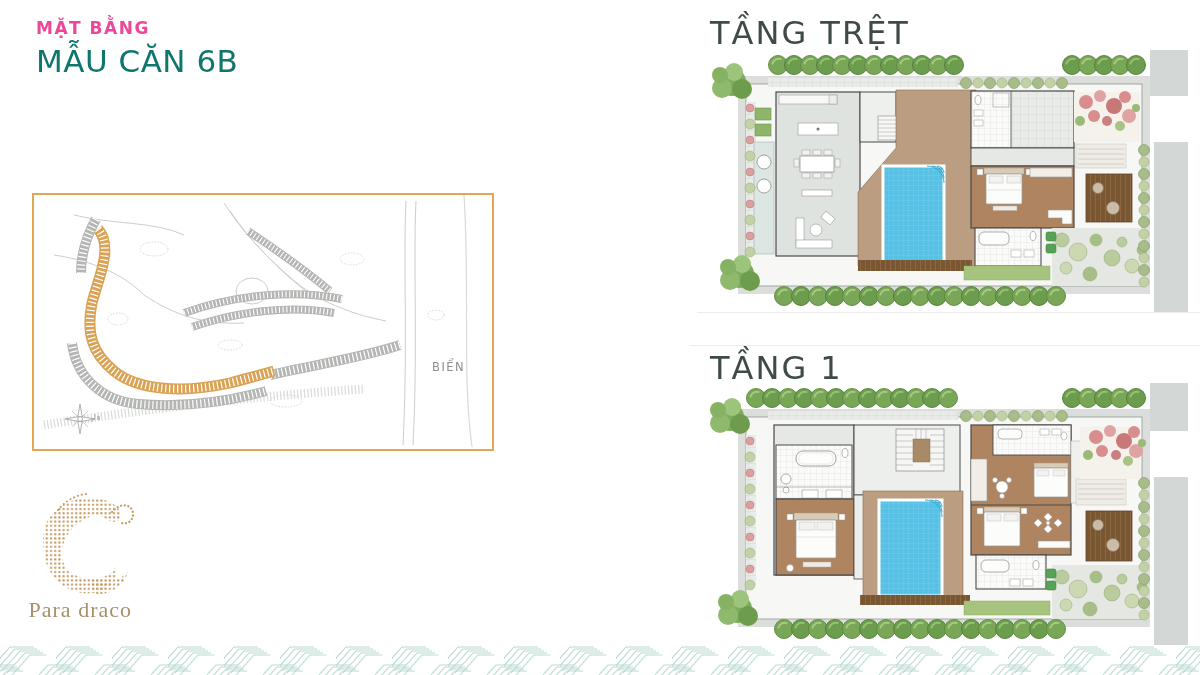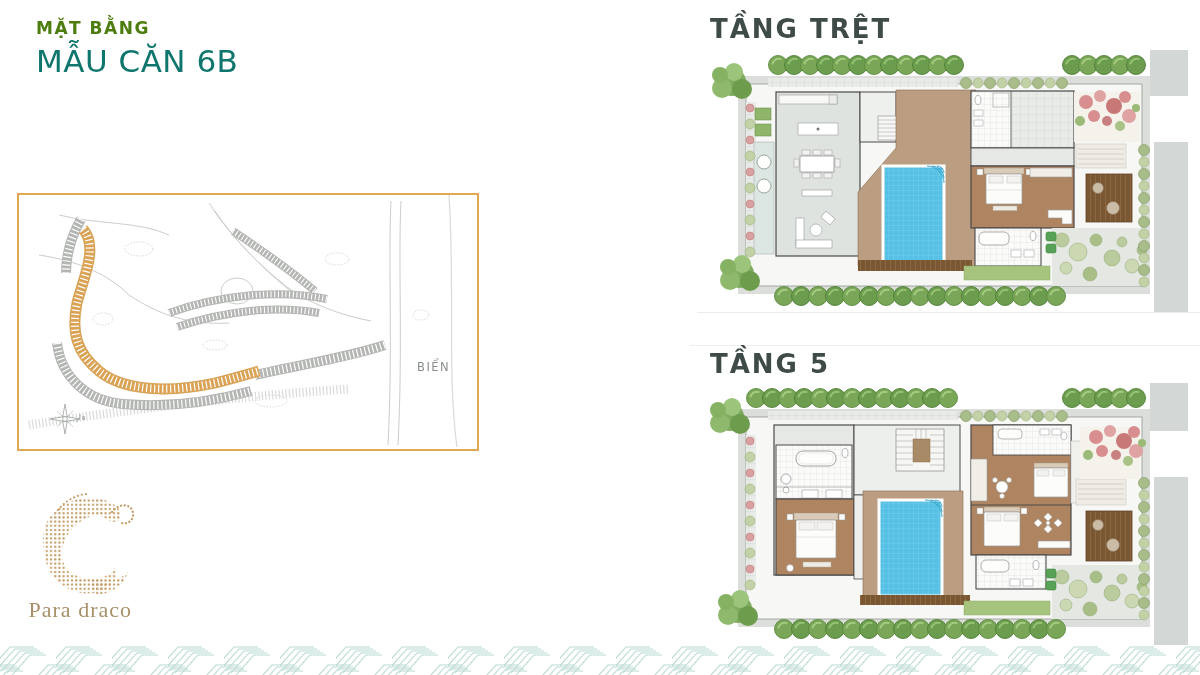--- a/index.html
+++ b/index.html
@@ -1,32 +1,32 @@
 <!DOCTYPE html>
 <html><head>
 <meta charset="utf-8">
 <style>
   html,body{margin:0;padding:0;}
   body{width:1200px;height:675px;position:relative;overflow:hidden;background:#ffffff;
        font-family:"DejaVu Sans",sans-serif;}
   .abs{position:absolute;}
   
   .hdr{left:36px;top:18px;}
-  .hdr .sub{font-size:17px;font-weight:700;letter-spacing:1.5px;color:#4d7c0f;}
+  .hdr .sub{font-size:17px;font-weight:700;letter-spacing:1.5px;color:#ec4899;}
   .hdr .ttl{font-size:31px;font-weight:400;letter-spacing:0.5px;color:#0f766e;margin-top:5px;}
   
-  .map{left:17px;top:193px;width:462px;height:258px;border:2px solid #E2A851;
+  .map{left:32px;top:193px;width:462px;height:258px;border:2px solid #E2A851;
        box-sizing:border-box;background:#fff;}
   .map svg{display:block;width:100%;height:100%;}
   
   .logo{left:28px;top:486px;width:120px;height:112px;}
   .brandname{left:8px;top:597px;width:124px;text-align:right;
              font-family:"Liberation Serif",serif;font-size:22px;letter-spacing:1px;color:#A8906A;}
   
-  .flabel{font-size:26px;font-weight:700;letter-spacing:2px;color:#3F4B48;}
+  .flabel{font-size:32px;font-weight:400;letter-spacing:2px;color:#3F4B48;}
   .fl1{left:710px;top:14px;}
   .fl2{left:710px;top:349px;}
   .plan1{left:708px;top:50px;width:482px;height:262px;}
   .plan2{left:708px;top:383px;width:482px;height:262px;}
   .divline{height:1px;background:#ECECEA;}
   .dv1{left:697px;top:312px;width:503px;}
   .dv2{left:690px;top:345px;width:510px;}
   
   .wave{left:0;top:639px;width:1200px;height:36px;}
 </style>
@@ -104,21 +104,21 @@
   <path d="M62,93 C76,98 90,96 100,86 C96,100 82,110 66,108 Z" fill="url(#golddots)"></path>
   <path d="M84,26 C92,16 104,18 105,27 C106,35 98,40 91,36" fill="none" stroke="#C49B63" stroke-width="2.2" stroke-linecap="round" stroke-dasharray="0.1 3.6"></path>
   <path d="M30,24 C38,14 50,8 60,8" fill="none" stroke="#C49B63" stroke-width="2" stroke-linecap="round" stroke-dasharray="0.1 4"></path>
 </svg>
 </div>
 <div class="abs brandname">Para draco</div>
 
 <div class="abs flabel fl1">TẦNG TRỆT</div>
 <div class="abs divline dv1"></div>
 <div class="abs divline dv2"></div>
-<div class="abs flabel fl2">TẦNG 5</div>
+<div class="abs flabel fl2">TẦNG 1</div>
 
 <svg class="abs plan1" viewBox="0 0 482 262">
  <defs>
   <g id="tr1g">
         <circle r="9.5" fill="#79A657" stroke="#5B8A40" stroke-width="0.9"></circle>
         <path d="M-5.5,-1.5 A6.5,6.5 0 0 1 2.5,-6" fill="none" stroke="#A4CB80" stroke-width="2.2" stroke-linecap="round"></path>
       </g>
   <g id="tr2g">
         <circle r="9.5" fill="#6C9D4E" stroke="#4F7D36" stroke-width="0.9"></circle>
         <path d="M-5.5,-1.5 A6.5,6.5 0 0 1 2.5,-6" fill="none" stroke="#96C173" stroke-width="2.2" stroke-linecap="round"></path>

